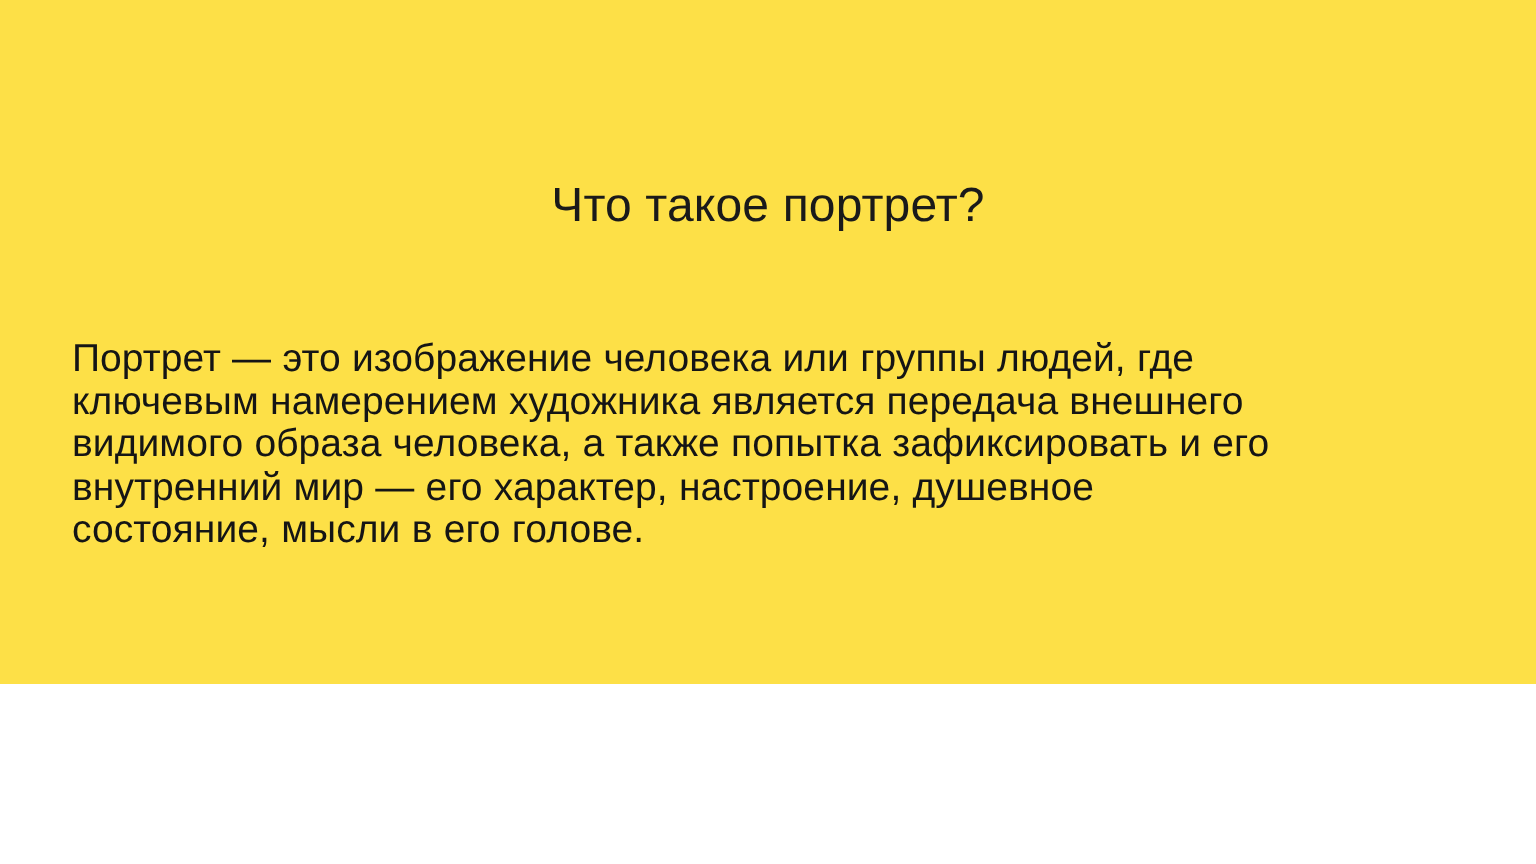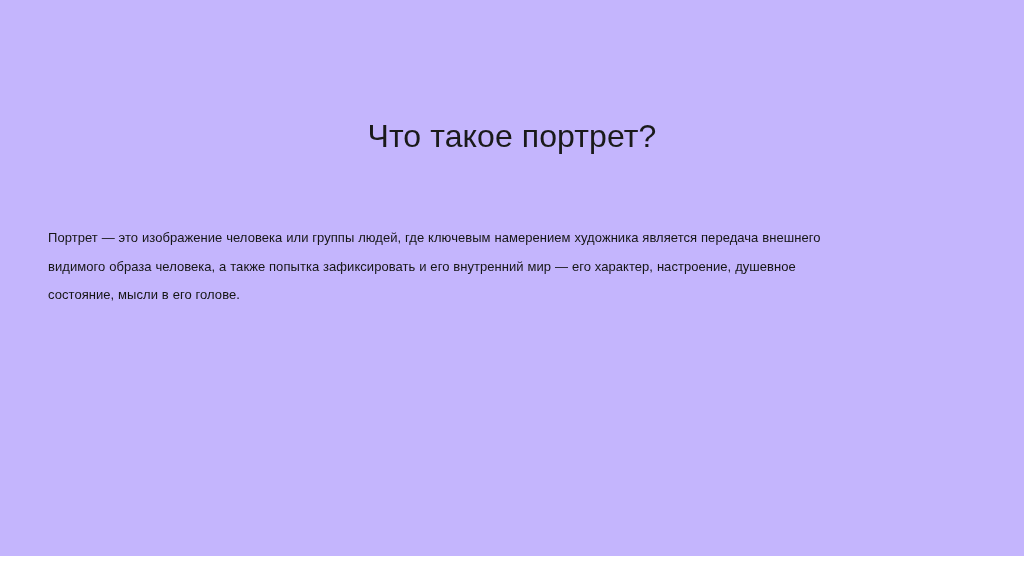--- a/index.html
+++ b/index.html
@@ -11,22 +11,22 @@
     width: 1024px;
     height: 576px;
     background: #ffffff;
     font-family: "Liberation Sans", "DejaVu Sans", sans-serif;
     overflow: hidden;
   }
 
   .slide {
     position: relative;
     width: 1024px;
-    height: 556px;
-    background: #c4b5fd;
+    height: 456px;
+    background: #fde047;
     box-sizing: border-box;
   }
 
   .slide-title {
     position: absolute;
     left: 0;
     top: 96px;
     width: 1024px;
     text-align: center;
     font-size: 32px;
@@ -35,21 +35,21 @@
     color: #1a1a1a;
     letter-spacing: 0.1px;
     white-space: nowrap;
   }
 
   .slide-body {
     position: absolute;
     left: 48px;
     top: 224px;
     width: 806px;
-    font-size: 13px;
+    font-size: 26px;
     font-weight: 400;
     line-height: 28.6px;
     color: #151515;
     text-align: left;
     letter-spacing: 0.05px;
     word-spacing: 0.2px;
   }
 
   .slide-body p {
     margin: 0;

